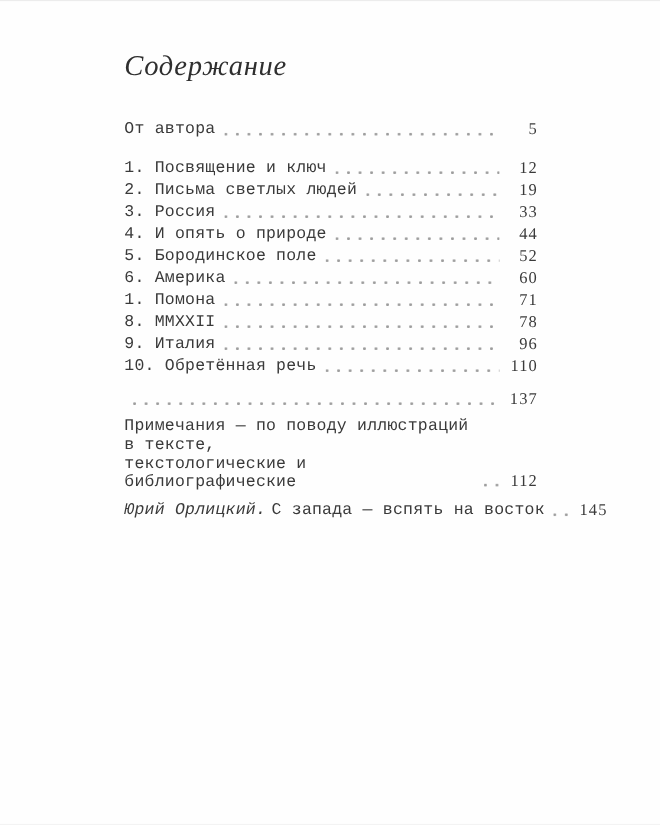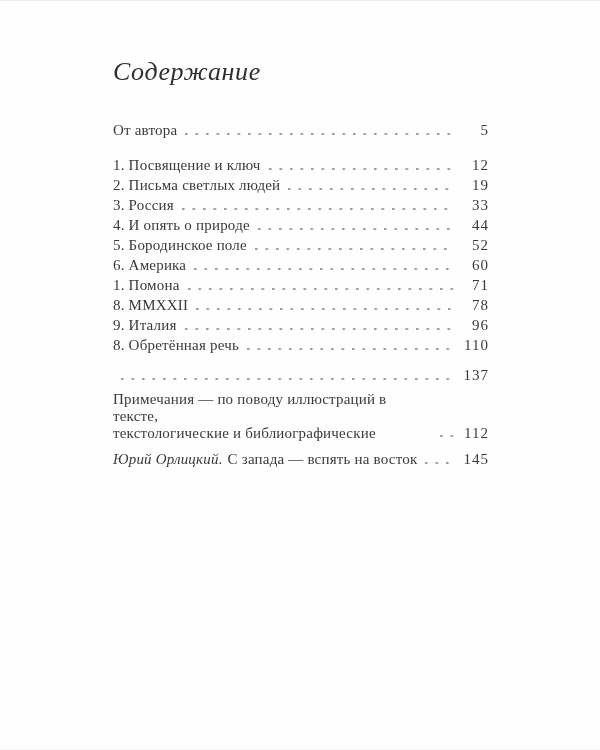--- a/index.html
+++ b/index.html
@@ -14,40 +14,40 @@
   .sheet {
     position: absolute;
     inset: 0;
     background: #fefefe;
     border-top: 1px solid #ececec;
     border-bottom: 1px solid #f3f3f3;
   }
   .content {
     position: absolute;
     left: 113px;
-    top: 56px;
+    top: 44px;
     width: 376px;
   }
   .doc-title {
     font-style: italic;
     font-weight: normal;
     font-size: 26px;
     line-height: 32px;
     letter-spacing: 0.6px;
     color: #2f2f2f;
     margin-bottom: 32px;
   }
   .toc-row {
     display: flex;
     align-items: flex-end;
     font-size: 15px;
     line-height: 20px;
     letter-spacing: 0.2px;
   }
-  .toc-row .label { white-space: nowrap; }
+  .toc-row .label { white-space: nowrap; font-family: Liberation Mono, monospace; }
   .leader {
     flex: 1;
     height: 4px;
     margin: 0 9px 4px 8px;
     background-image: radial-gradient(circle at 1.3px 2px, #9d9d9d 1.05px, rgba(0,0,0,0) 1.5px);
     background-size: 10.5px 4px;
     background-repeat: repeat-x;
     min-width: 14px;
   }
   .pagenum {
@@ -126,21 +126,21 @@
     <span class="label">8. MMXXII</span>
     <span class="leader"></span>
     <span class="pagenum">78</span>
   </div>
   <div class="toc-row">
     <span class="label">9. Италия</span>
     <span class="leader"></span>
     <span class="pagenum">96</span>
   </div>
   <div class="toc-row">
-    <span class="label">8. Обретённая речь</span>
+    <span class="label">10. Обретённая речь</span>
     <span class="leader"></span>
     <span class="pagenum">110</span>
   </div>
 
   <div class="toc-row note-1">
     <span class="leader"></span>
     <span class="pagenum">137</span>
   </div>
 
   <div class="toc-row note-2">

